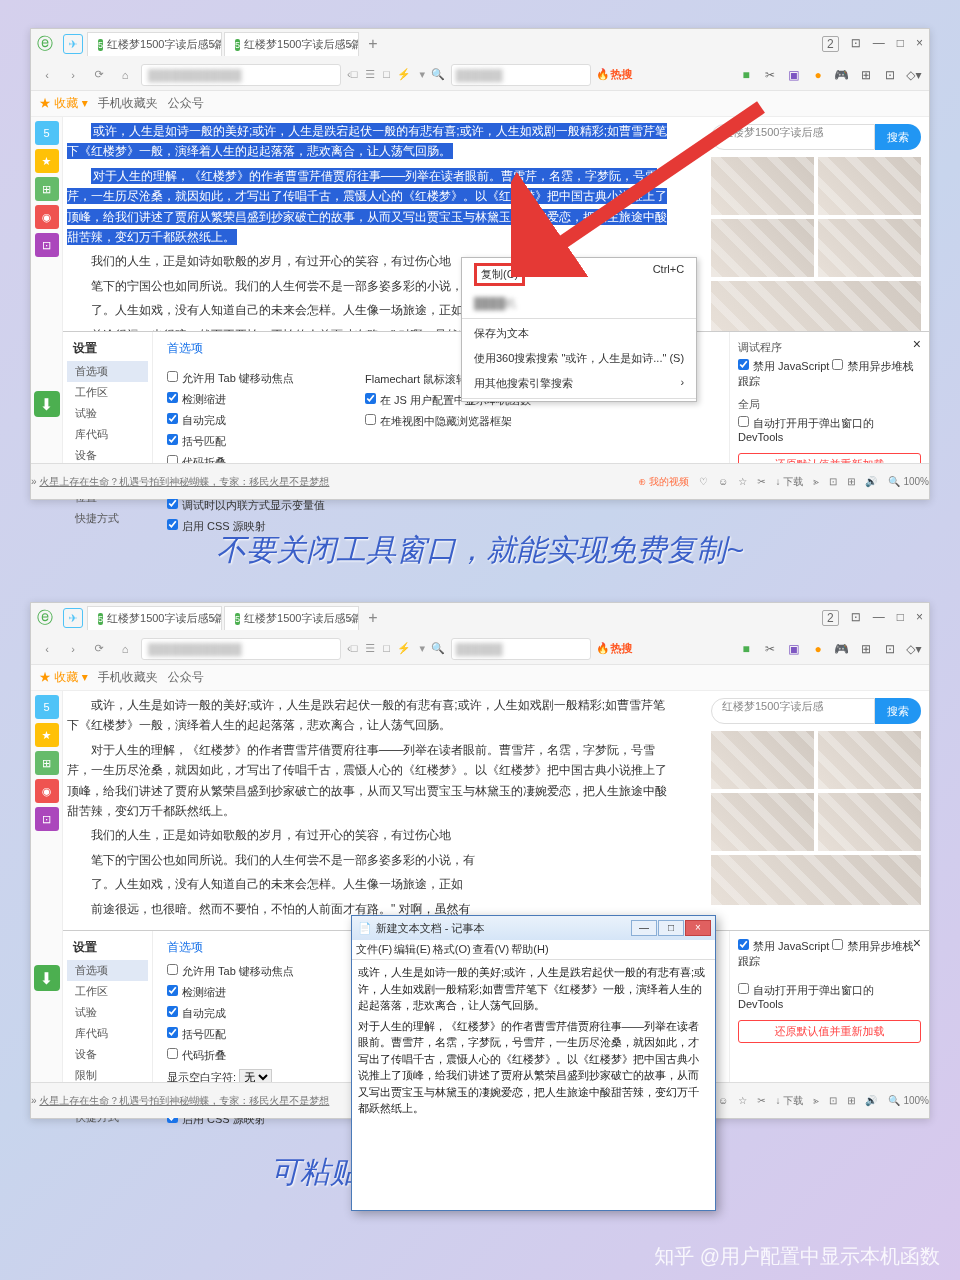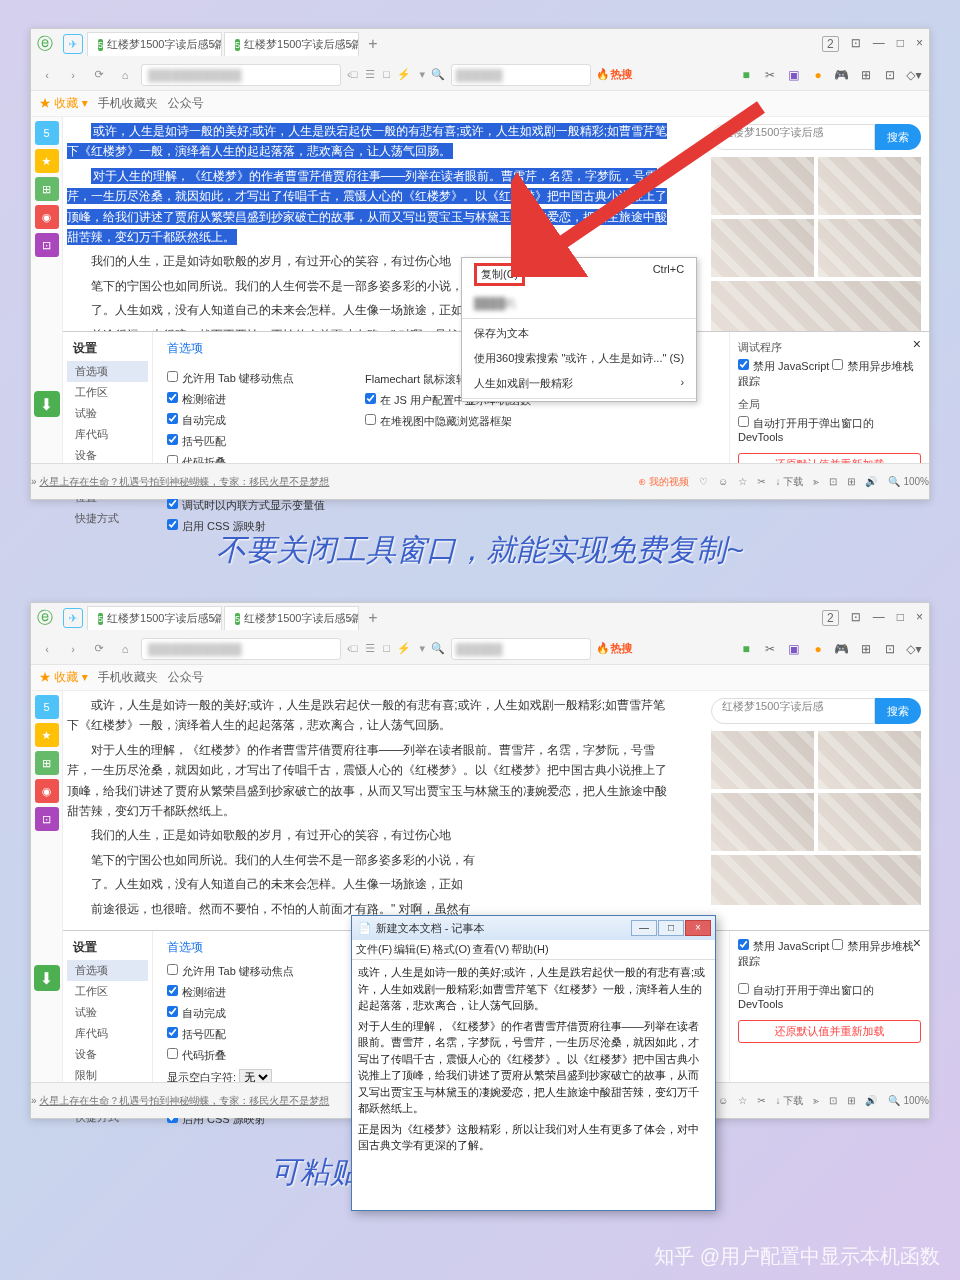--- a/index.html
+++ b/index.html
@@ -152,21 +152,21 @@
           <span class="redbox">复制(C)</span>
           <span>Ctrl+C</span>
         </div>
       <div class="mi" style="color:#999">
           <span style="filter:blur(2px)">████机</span>
         </div>
       <div class="sep"></div>
       <div class="mi">保存为文本</div>
       <div class="mi">使用360搜索搜索 "或许，人生是如诗..." (S)</div>
       <div class="mi">
-          <span>人生如戏剧一般精彩</span>
+          <span>用其他搜索引擎搜索</span>
           <span>›</span>
         </div>
       <div class="sep"></div>
     </div>
     <svg class="arrow" style="left:480px;top:-20px;width:260px;height:180px">
         <defs>
           <marker id="ah1" markerWidth="12" markerHeight="12" refX="2" refY="6" orient="auto">
             <path d="M0,0 L0,12 L12,6 z" fill="#e53935"></path>
           </marker>
         </defs>
@@ -351,21 +351,20 @@
       <div class="np-menu">
         <span>文件(F)</span>
         <span>编辑(E)</span>
         <span>格式(O)</span>
         <span>查看(V)</span>
         <span>帮助(H)</span>
       </div>
       <div class="np-body">
         <div>或许，人生是如诗一般的美好;或许，人生是跌宕起伏一般的有悲有喜;或许，人生如戏剧一般精彩;如曹雪芹笔下《红楼梦》一般，演绎着人生的起起落落，悲欢离合，让人荡气回肠。</div>
         <div style="margin-top:4px">对于人生的理解，《红楼梦》的作者曹雪芹借贾府往事——列举在读者眼前。曹雪芹，名霑，字梦阮，号雪芹，一生历尽沧桑，就因如此，才写出了传唱千古，震慑人心的《红楼梦》。以《红楼梦》把中国古典小说推上了顶峰，给我们讲述了贾府从繁荣昌盛到抄家破亡的故事，从而又写出贾宝玉与林黛玉的凄婉爱恋，把人生旅途中酸甜苦辣，变幻万千都跃然纸上。</div>
-        <div style="margin-top:4px">正是因为《红楼梦》这般精彩，所以让我们对人生有更多了体会，对中国古典文学有更深的了解。</div>
       </div>
     </div>
     <div class="devpanel" style="height:170px">
       <div class="devleft">
         <div class="hdr">设置</div>
         <div class="item sel">首选项</div>
         <div class="item">工作区</div>
         <div class="item">试验</div>
         <div class="item">库代码</div>
         <div class="item">设备</div>

